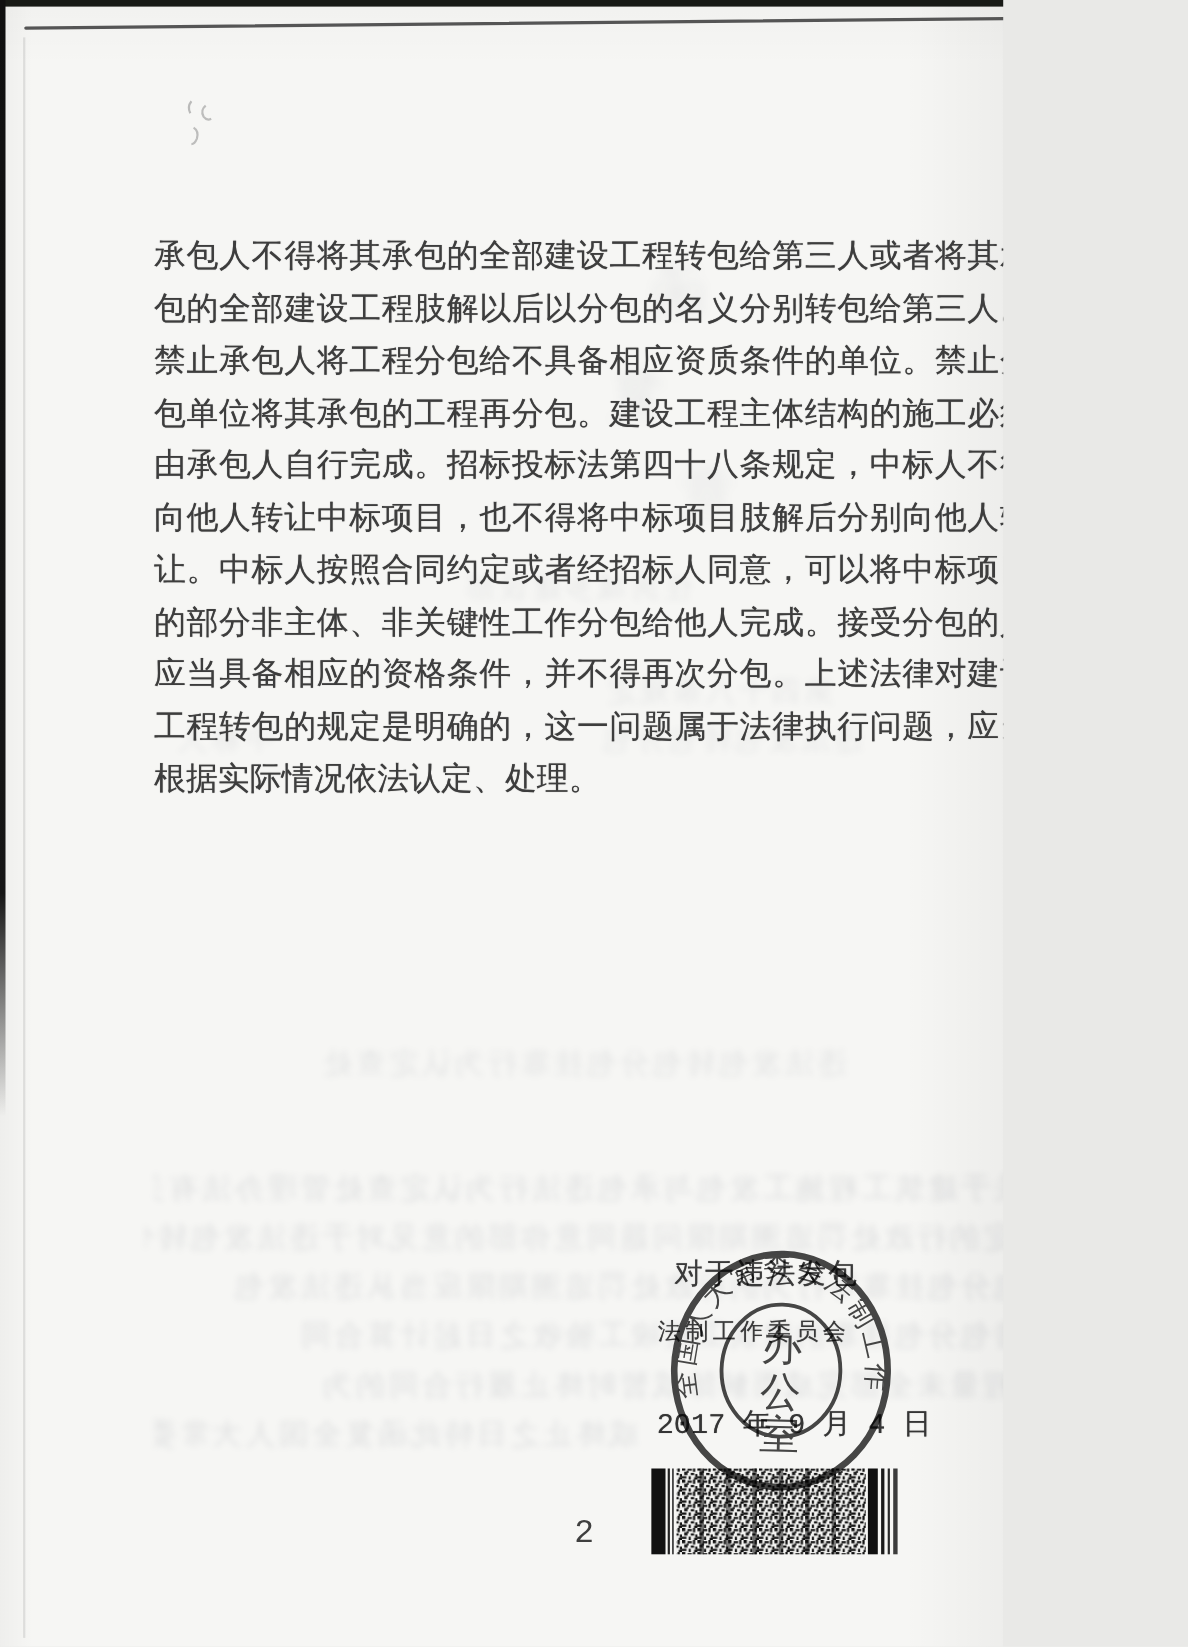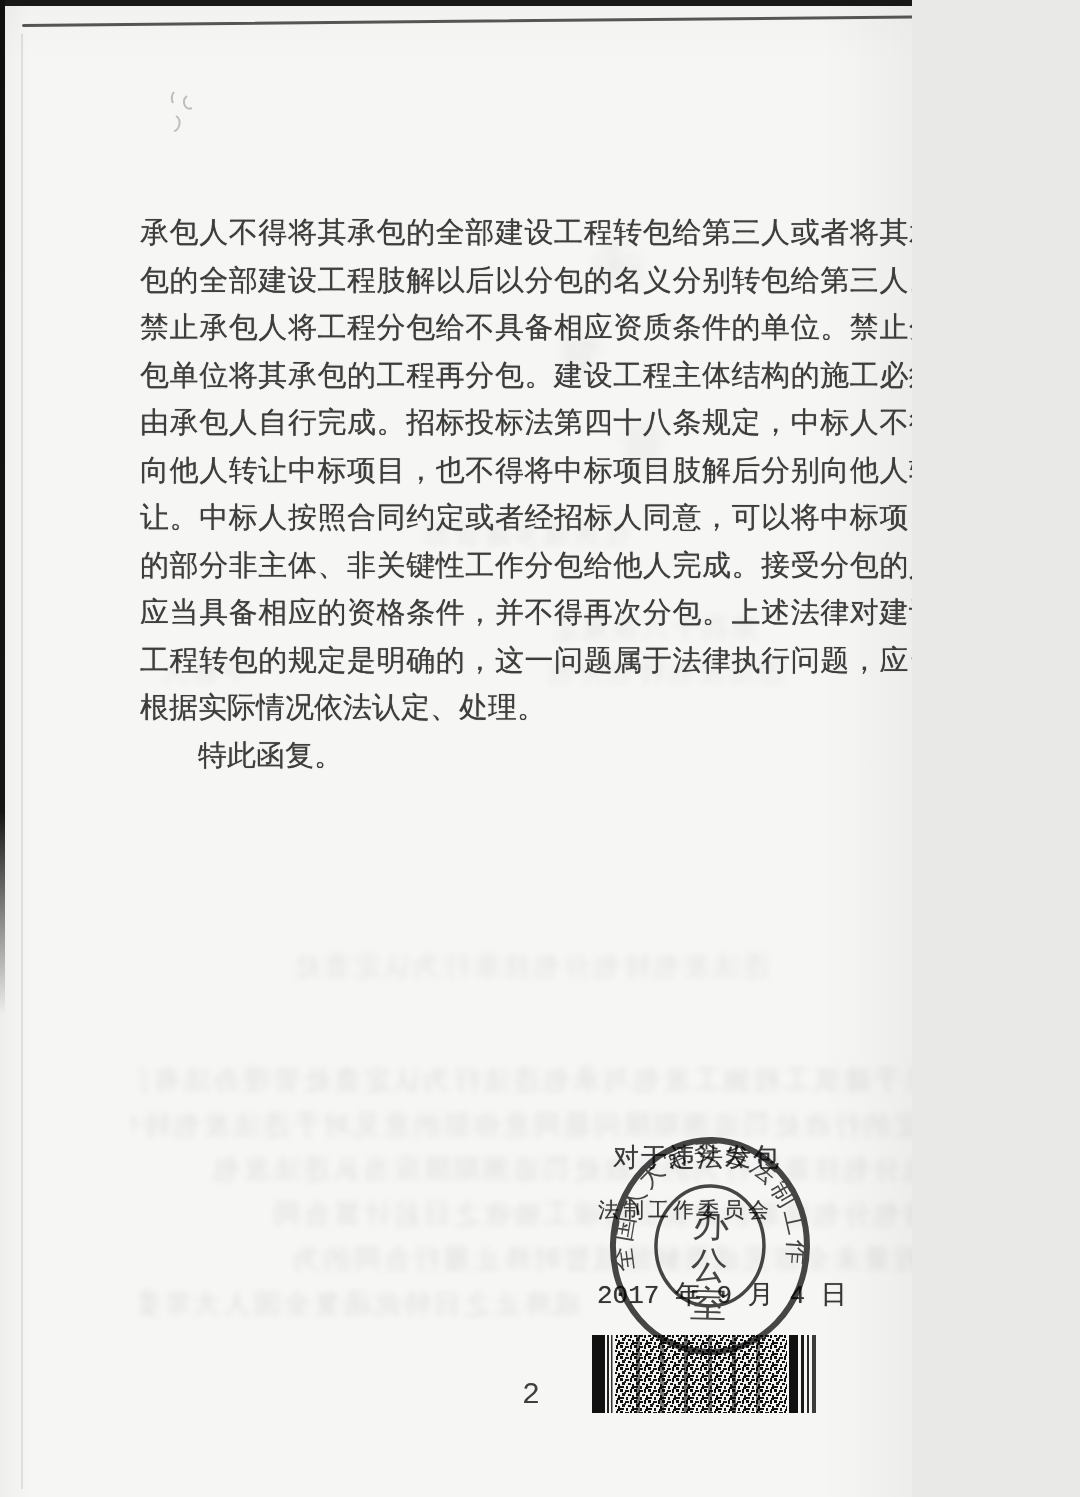--- a/index.html
+++ b/index.html
@@ -85,21 +85,20 @@
   <div class="ghost" style="left:290px;top:948px;opacity:.13;">违法发包转包分包挂靠行为认定查处</div>
   <div class="ghost" style="left:140px;top:1062px;width:820px;">一关于建筑工程施工发包与承包违法行为认定查处管理办法有关问题</div>
   <div class="ghost" style="left:132px;top:1107px;width:818px;">规定的行政处罚追溯期限问题同意你部的意见对于违法发包转包</div>
   <div class="ghost" style="left:140px;top:1151px;width:820px;">转包分包挂靠等行为的行政处罚追溯期限应当从违法发包</div>
   <div class="ghost" style="left:140px;top:1196px;width:820px;">包转包分包挂靠的建筑工程竣工验收之日起计算合同</div>
   <div class="ghost" style="left:250px;top:1241px;width:700px;">工程量未全部完成而解除或暂时终止履行合同的为</div>
   <div class="ghost" style="left:140px;top:1286px;width:440px;">或终止之日特此函复全国人大常委会法制工作委</div>
 
   <div class="doc-text">
     <p>承包人不得将其承包的全部建设工程转包给第三人或者将其承包的全部建设工程肢解以后以分包的名义分别转包给第三人。禁止承包人将工程分包给不具备相应资质条件的单位。禁止分包单位将其承包的工程再分包。建设工程主体结构的施工必须由承包人自行完成。招标投标法第四十八条规定，中标人不得向他人转让中标项目，也不得将中标项目肢解后分别向他人转让。中标人按照合同约定或者经招标人同意，可以将中标项目的部分非主体、非关键性工作分包给他人完成。接受分包的人应当具备相应的资格条件，并不得再次分包。上述法律对建设工程转包的规定是明确的，这一问题属于法律执行问题，应当根据实际情况依法认定、处理。</p>
-    <p class="indent">特此函复。</p>
   </div>
 
   <div class="sig-line1">对于违法发包</div>
   <div class="sig-line2">法制工作委员会</div>
   <div class="sig-date">2017 年 9 月 4 日</div>
 
   <svg class="seal" viewBox="0 0 220 240">
     <ellipse cx="110" cy="122" rx="97" ry="106" fill="none" stroke="#2e2e2e" stroke-width="6"></ellipse>
     <ellipse cx="110" cy="122" rx="54" ry="60" fill="none" stroke="#2e2e2e" stroke-width="3.5"></ellipse>
     <defs>

